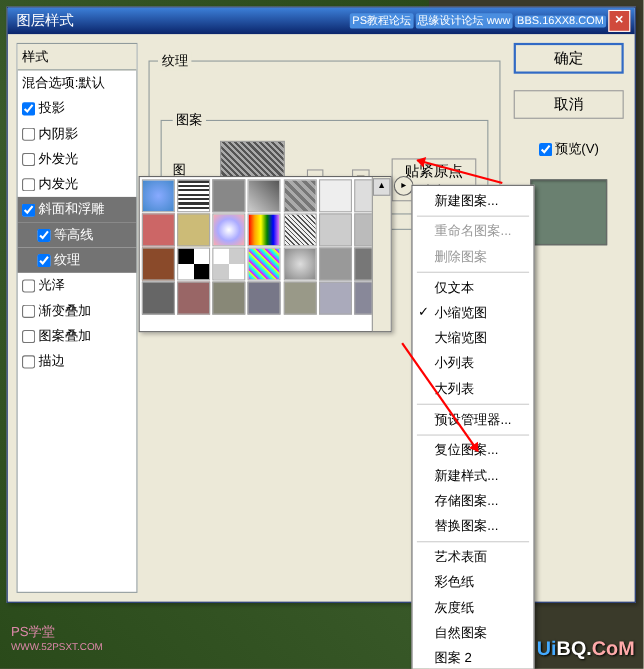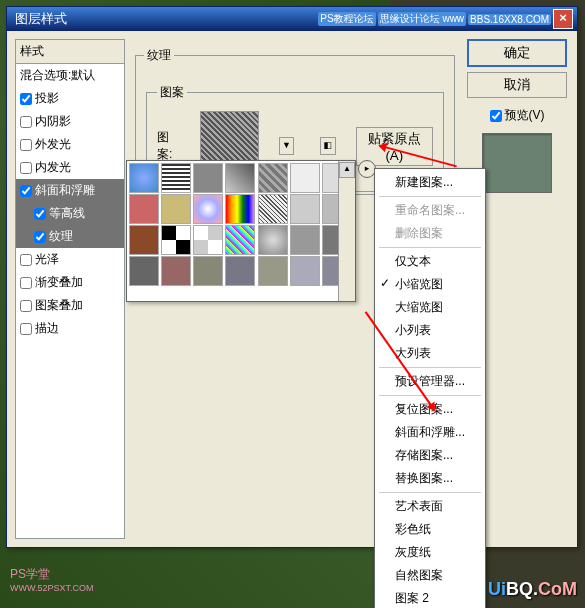--- a/index.html
+++ b/index.html
@@ -12,21 +12,21 @@
 .dialog-body{display:flex;padding:8px;height:calc(100% - 40px);gap:8px}
 .styles-col{width:108px;border:1px solid #919b9c;background:#fff}
 .styles-header{background:#ece9d8;padding:3px 4px;border-bottom:1px solid #919b9c}
 .style-item{padding:3px 4px;display:flex;align-items:center;gap:3px;cursor:pointer}
 .style-item.selected{background:#737373;color:#fff}
 .style-item.sub{padding-left:18px}
 input[type=checkbox]{width:12px;height:12px;margin:0}
 .center-col{flex:1;position:relative}
 .texture-group{border:1px solid #919b9c;padding:8px;margin-top:8px;position:relative;height:130px}
 .texture-group legend,.pattern-group legend{background:#ece9d8;padding:0 3px;font-size:12px}
-.pattern-group{border:1px solid #919b9c;padding:10px;margin-top:12px;position:relative}
+.pattern-group{border:1px solid #919b9c;padding:10px;margin-top:29px;position:relative}
 .pattern-row{display:flex;align-items:center;gap:20px}
 .pattern-label{font-size:12px}
 .pattern-preview{width:68px;height:68px;border:1px solid #999;background:repeating-linear-gradient(45deg,#555,#555 2px,#aaa 2px,#aaa 4px)}
 .arrow-btn{width:16px;height:16px;border:1px solid #999;background:#ece9d8;cursor:pointer;text-align:center;line-height:14px;font-size:9px}
 .snap-btn{border:1px solid #999;background:#ece9d8;padding:2px 8px;cursor:pointer}
 .picker{position:absolute;top:160px;left:126px;width:228px;height:140px;background:#fff;border:1px solid #666;box-shadow:2px 2px 4px rgba(0,0,0,.3);z-index:5}
 .picker-grid{display:grid;grid-template-columns:repeat(7,1fr);gap:1px;padding:2px;overflow:hidden}
 .swatch{width:28px;height:28px;border:1px solid #aaa;cursor:pointer}
 .swatch:nth-child(1){background:radial-gradient(#8af,#48c)}
 .swatch:nth-child(2){background:repeating-linear-gradient(#333,#333 2px,#fff 2px,#fff 4px)}
@@ -57,21 +57,21 @@
 .swatch:nth-child(27){background:#aab}
 .swatch:nth-child(28){background:#889}
 .picker-scroll{position:absolute;right:0;top:0;bottom:0;width:16px;background:#ece9d8;border-left:1px solid #999}
 .picker-scroll div{width:14px;height:14px;background:#ddd;border:1px solid #999;margin:1px auto;text-align:center;line-height:12px;font-size:8px}
 .picker-flyout{position:absolute;top:160px;left:358px;width:16px;height:16px;border:1px solid #666;border-radius:50%;background:#ece9d8;text-align:center;line-height:14px;font-size:9px;cursor:pointer;z-index:6}
 .context-menu{position:absolute;top:168px;left:374px;width:110px;background:#fff;border:1px solid #666;box-shadow:2px 2px 4px rgba(0,0,0,.4);z-index:10;padding:2px 0}
 .menu-item{padding:3px 6px 3px 20px;cursor:pointer;position:relative;white-space:nowrap}
 .menu-item.disabled{color:#999;cursor:default}
 .menu-item.checked::before{content:"✓";position:absolute;left:5px}
 .menu-sep{height:1px;background:#ccc;margin:2px 4px}
-.right-col{width:104px;display:flex;flex-direction:column;gap:5px;align-items:center}
+.right-col{width:104px;display:flex;flex-direction:column;gap:15px;align-items:center}
 .btn{width:100px;padding:3px 0;border:1px solid #999;background:#ece9d8;cursor:pointer;text-align:center}
 .btn.primary{border:2px solid #316ac5}
 .preview-label{display:flex;align-items:center;gap:3px;margin-top:4px}
 .preview-box{width:68px;height:58px;background:#6a8070;border:1px solid #666;margin-top:4px;box-shadow:inset 1px 1px 2px rgba(0,0,0,.3)}
 .red-arrow{position:absolute;z-index:20;pointer-events:none}
 .arrow1{top:155px;left:378px;width:80px;height:2px;background:red;transform:rotate(15deg)}
 .arrow1::before{content:"";position:absolute;left:-6px;top:-4px;border:5px solid transparent;border-right:8px solid red}
 .arrow2{top:360px;left:340px;width:120px;height:2px;background:red;transform:rotate(55deg)}
 .arrow2::after{content:"";position:absolute;right:-6px;top:-4px;border:5px solid transparent;border-left:8px solid red}
 .watermark{position:absolute;bottom:8px;right:8px;color:#fff;font-weight:bold;font-size:18px;text-shadow:1px 1px 2px #000;z-index:30}
@@ -220,21 +220,21 @@
   <div class="menu-sep"></div>
   <div class="menu-item">仅文本</div>
   <div class="menu-item checked">小缩览图</div>
   <div class="menu-item">大缩览图</div>
   <div class="menu-item">小列表</div>
   <div class="menu-item">大列表</div>
   <div class="menu-sep"></div>
   <div class="menu-item">预设管理器...</div>
   <div class="menu-sep"></div>
   <div class="menu-item">复位图案...</div>
-  <div class="menu-item">斜面和浮雕...</div>
+  <div class="menu-item">新建样式...</div>
   <div class="menu-item">存储图案...</div>
   <div class="menu-item">替换图案...</div>
   <div class="menu-sep"></div>
   <div class="menu-item">艺术表面</div>
   <div class="menu-item">彩色纸</div>
   <div class="menu-item">灰度纸</div>
   <div class="menu-item">自然图案</div>
   <div class="menu-item">图案 2</div>
 
 </div>

